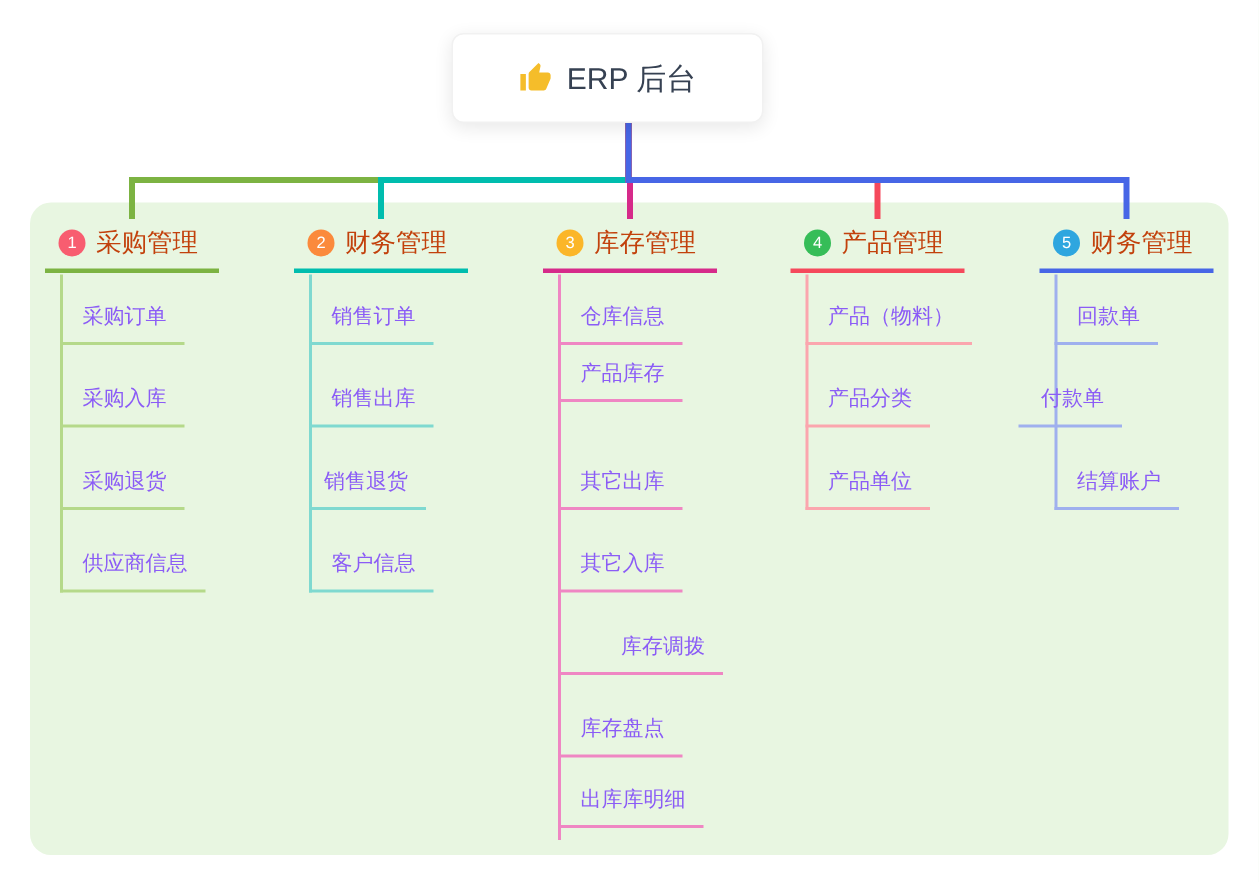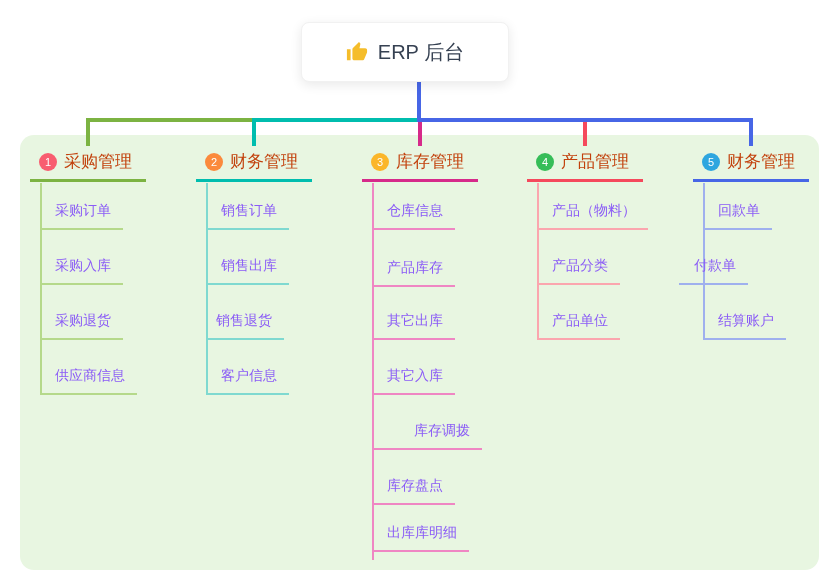--- a/index.html
+++ b/index.html
@@ -78,21 +78,21 @@
     <div class="sub-node" style="left: 206px; top: 202px; border-bottom-color: rgb(127, 217, 208);">销售订单</div>
     <div class="sub-node" style="left: 206px; top: 257px; border-bottom-color: rgb(127, 217, 208);">销售出库</div>
     <div class="sub-node" style="left: 206px; top: 312px; border-bottom-color: rgb(127, 217, 208); padding-left: 10px;">销售退货</div>
     <div class="sub-node" style="left: 206px; top: 367px; border-bottom-color: rgb(127, 217, 208);">客户信息</div>
     <div class="spine" style="left: 372px; top: 183px; height: 377px; background: rgb(239, 134, 195);"></div>
     <div class="branch-node" style="left: 362px; border-bottom-color: rgb(214, 42, 138);">
       <span class="badge" style="background: rgb(251, 182, 41);">3</span>
       <span class="branch-title">库存管理</span>
     </div>
     <div class="sub-node" style="left: 372px; top: 202px; border-bottom-color: rgb(239, 134, 195);">仓库信息</div>
-    <div class="sub-node" style="left: 372px; top: 259px; border-bottom-color: rgb(239, 134, 195);">产品库存</div>
+    <div class="sub-node" style="left: 372px; top: 240px; border-bottom-color: rgb(239, 134, 195);">产品库存</div>
     <div class="sub-node" style="left: 372px; top: 312px; border-bottom-color: rgb(239, 134, 195);">其它出库</div>
     <div class="sub-node" style="left: 372px; top: 367px; border-bottom-color: rgb(239, 134, 195);">其它入库</div>
     <div class="sub-node" style="left: 372px; top: 422px; border-bottom-color: rgb(239, 134, 195); padding-left: 42px;">库存调拨</div>
     <div class="sub-node" style="left: 372px; top: 477px; border-bottom-color: rgb(239, 134, 195);">库存盘点</div>
     <div class="sub-node" style="left: 372px; top: 524px; border-bottom-color: rgb(239, 134, 195);">出库库明细</div>
     <div class="spine" style="left: 537px; top: 183px; height: 157px; background: rgb(251, 166, 174);"></div>
     <div class="branch-node" style="left: 527px; border-bottom-color: rgb(245, 73, 92);">
       <span class="badge" style="background: rgb(54, 189, 88);">4</span>
       <span class="branch-title">产品管理</span>
     </div>

